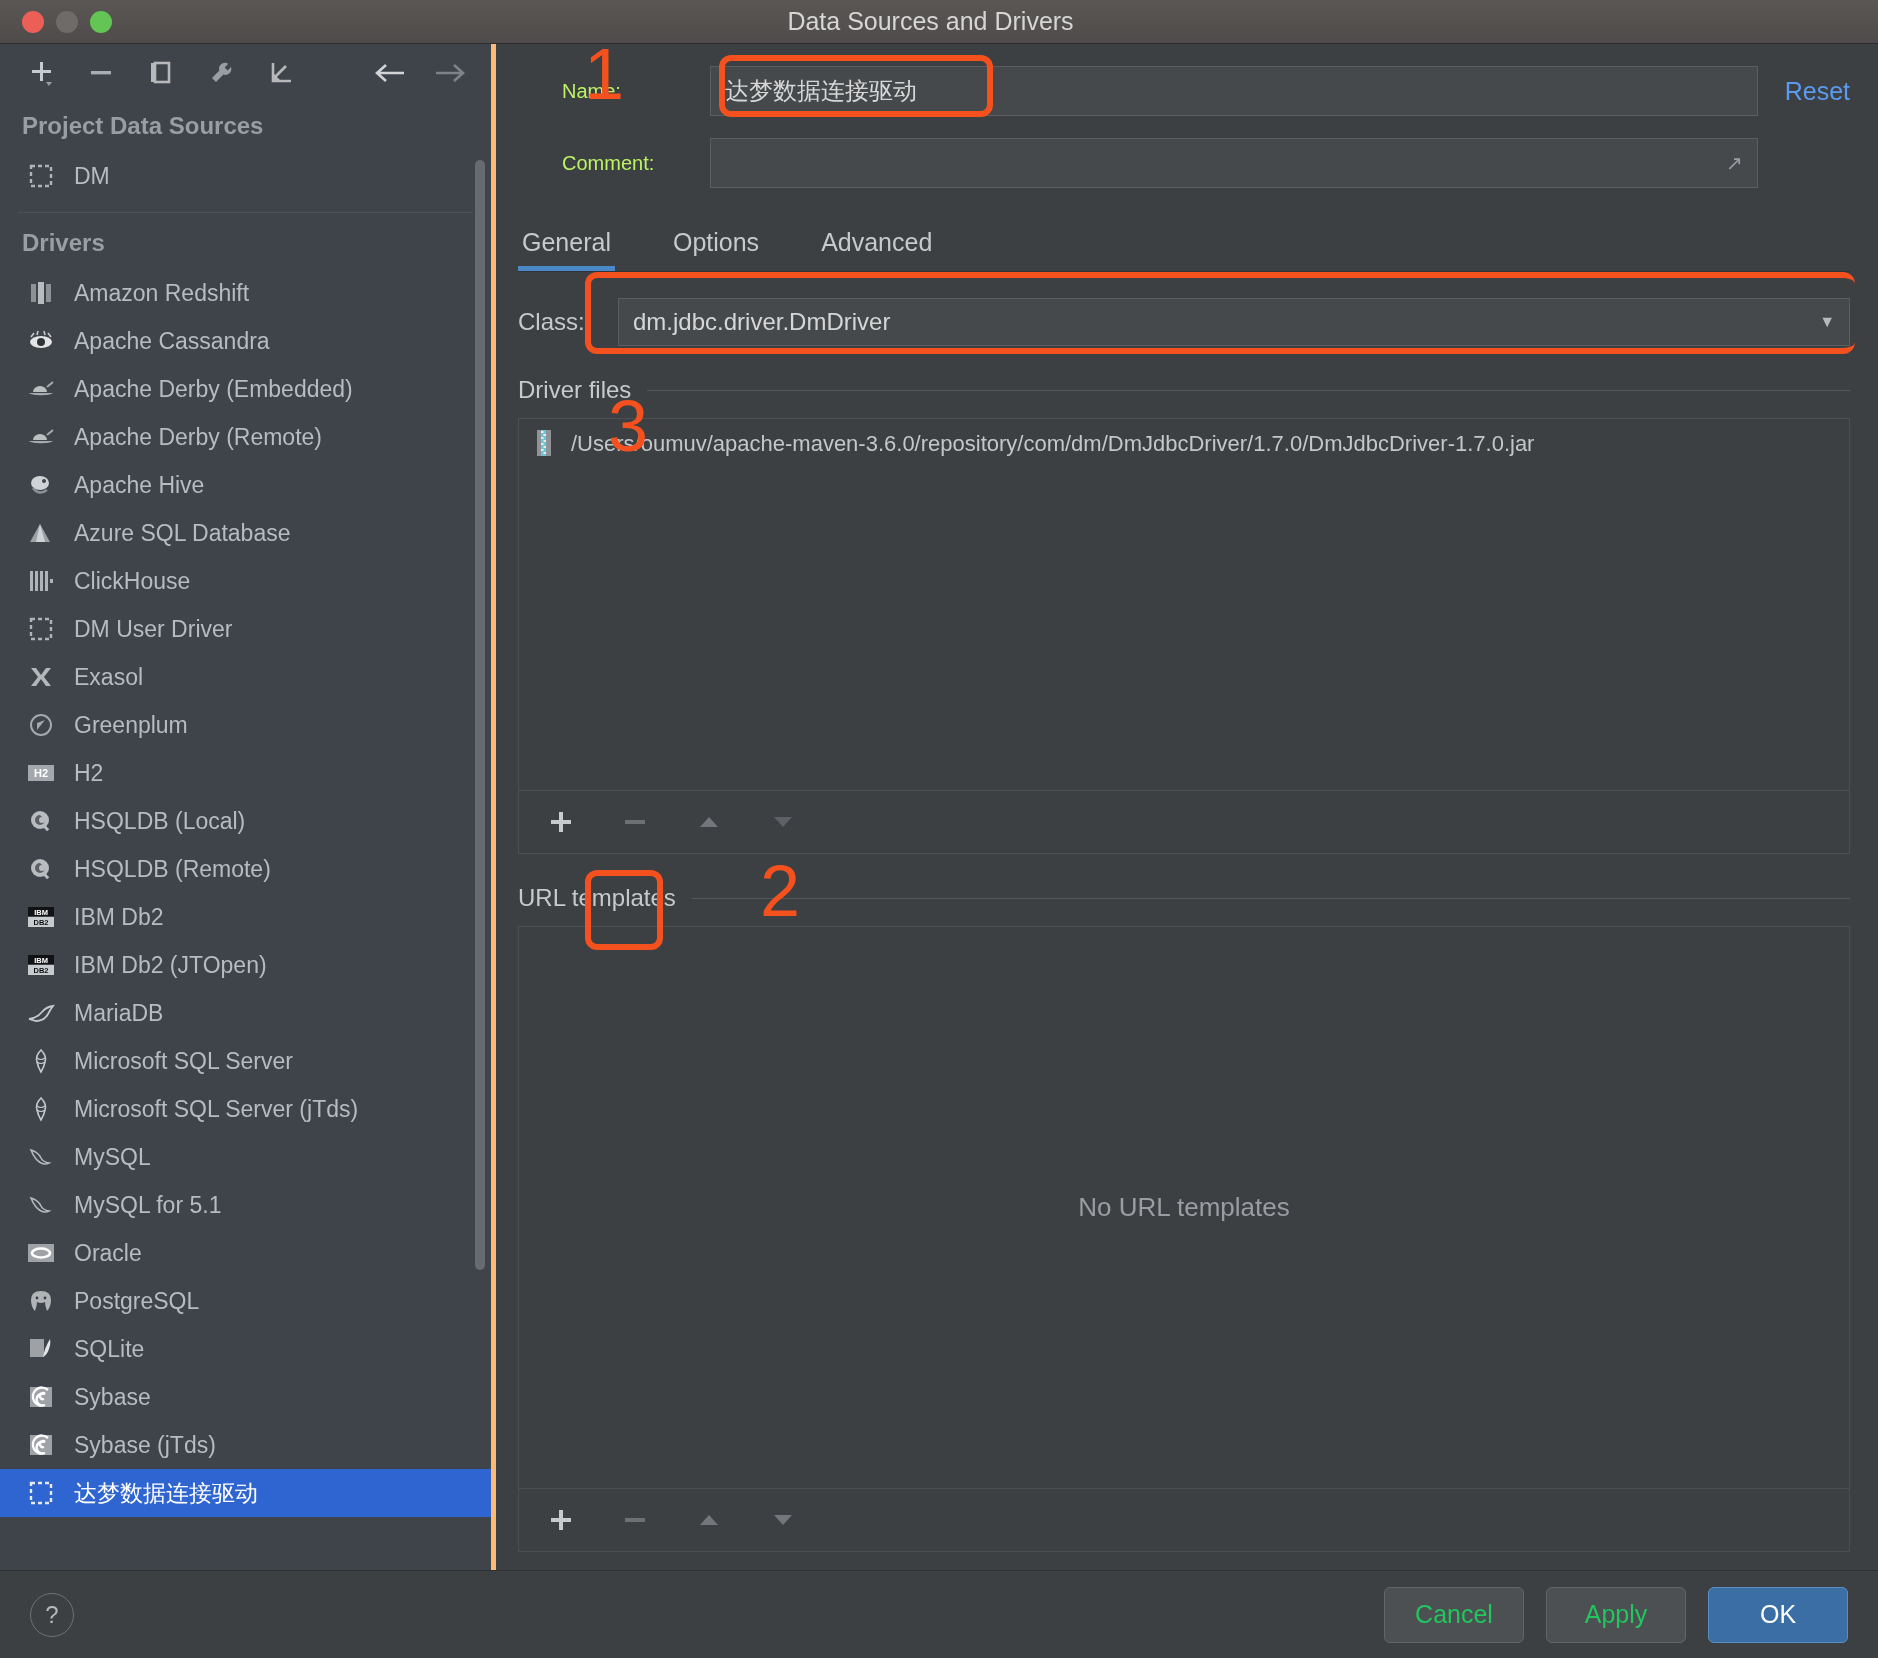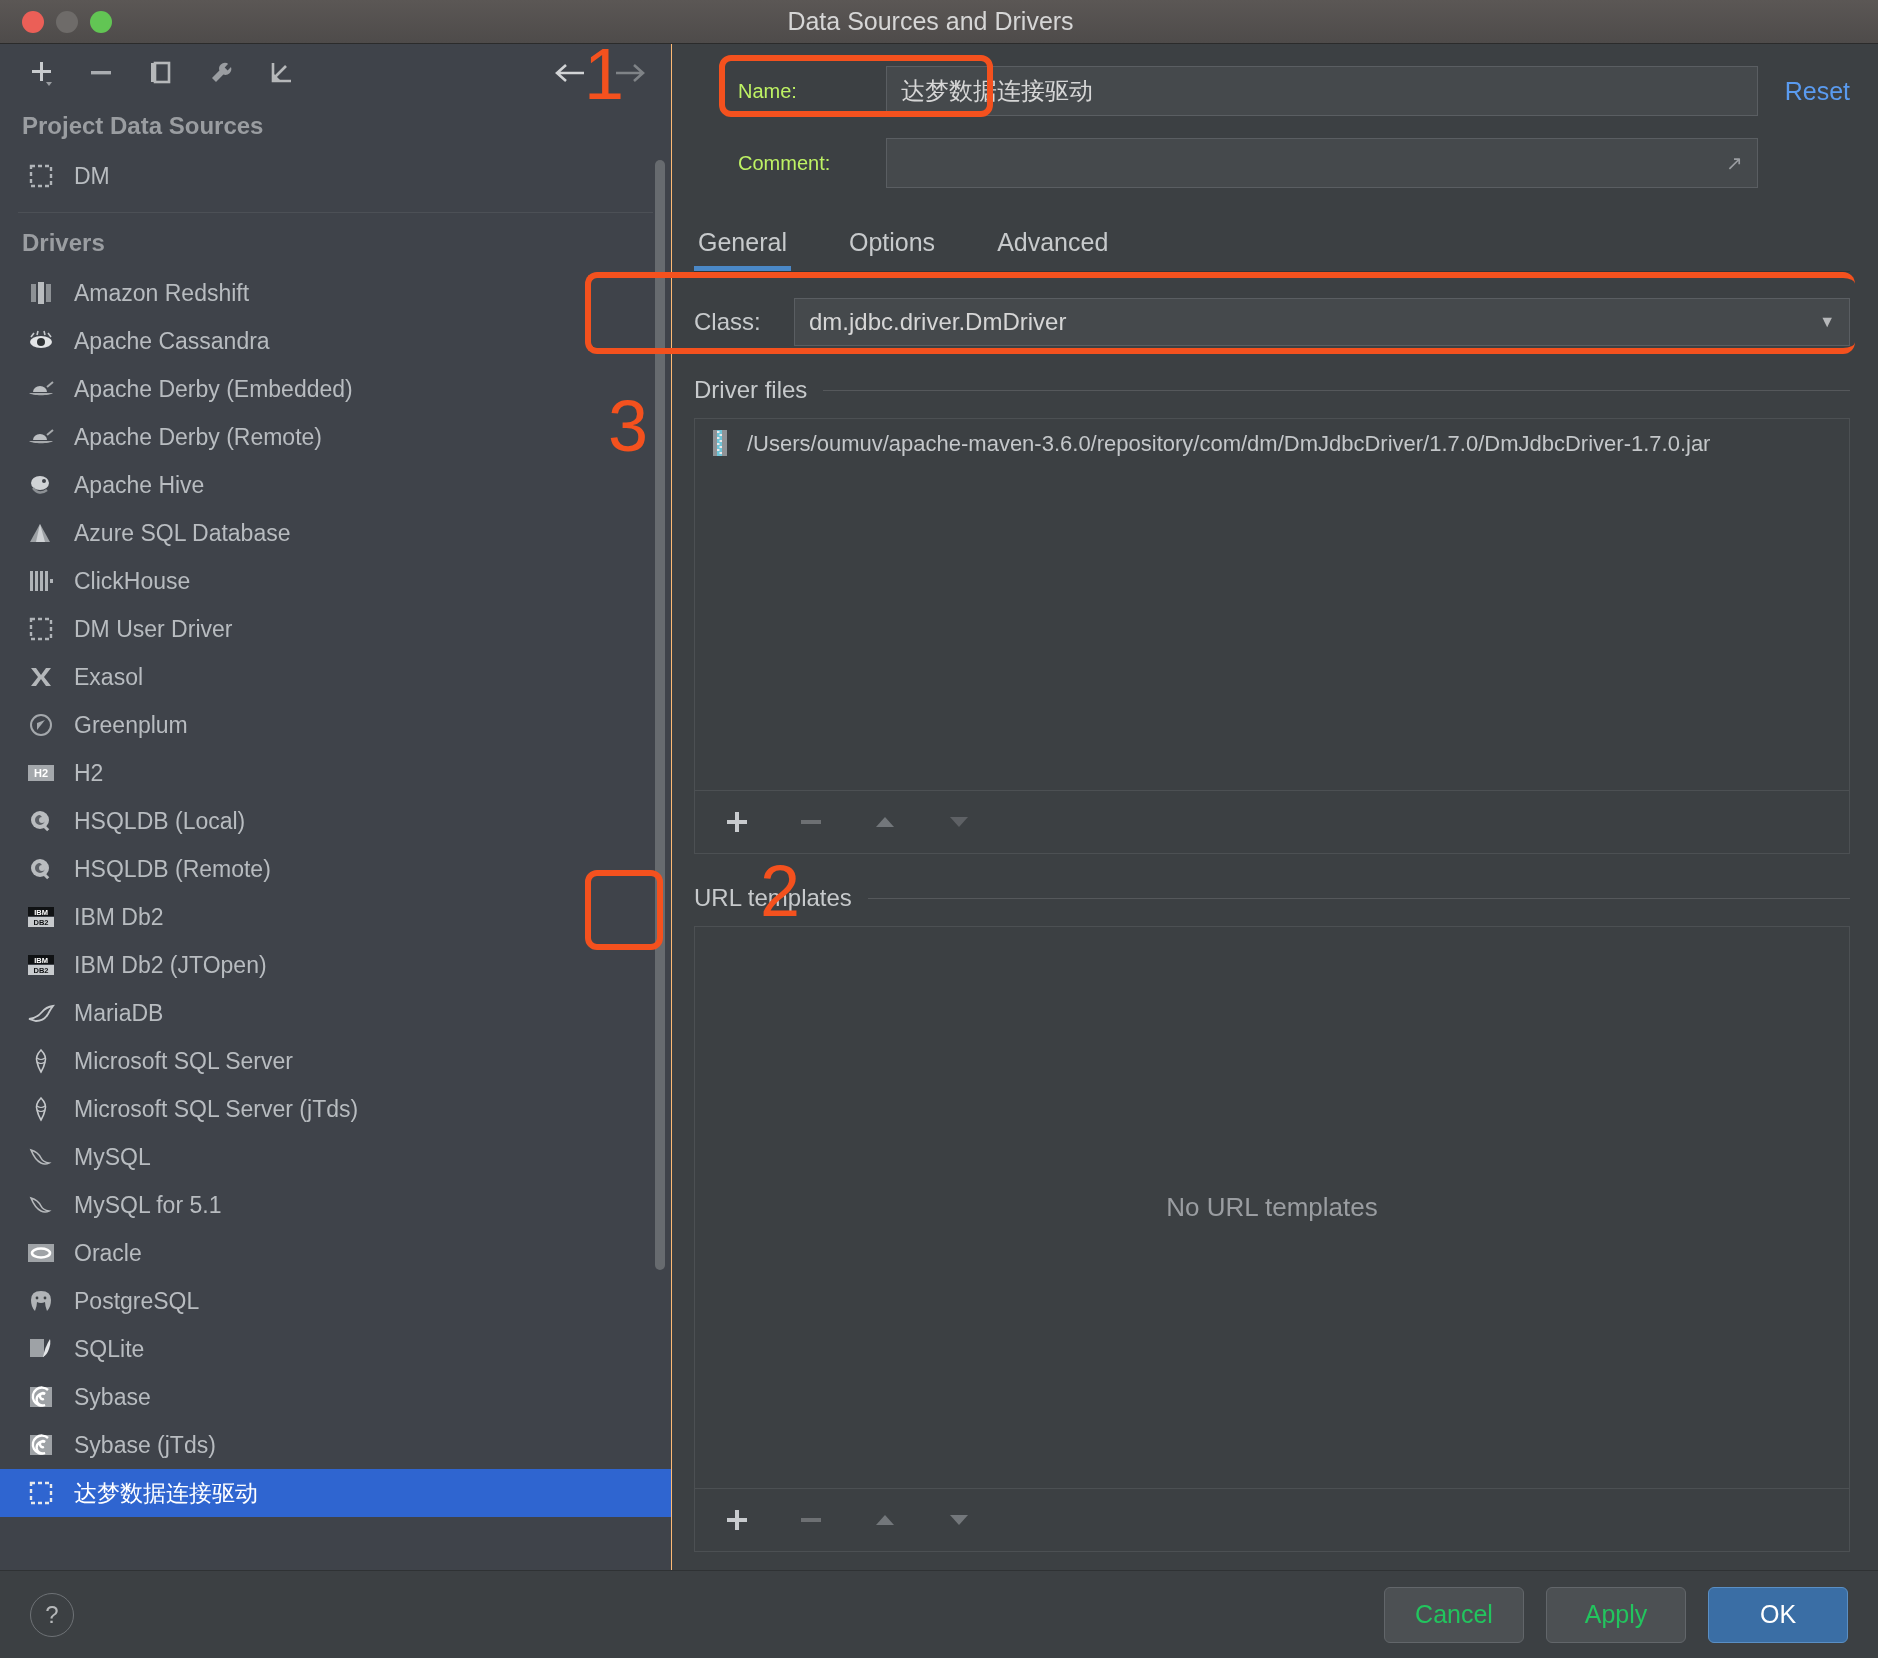--- a/index.html
+++ b/index.html
@@ -33,23 +33,23 @@
   .title-text {
     position: absolute; left: 0; right: 17px; text-align: center;
     color: #d6d6d6; font-size: 25px;
   }
 
   
   .body-split { flex: 1; display: flex; min-height: 0; }
 
   
   .left {
-    width: 672px;
+    width: 496px;
     background: #3f434a;
-    border-right: 1px solid #fdba74;
+    border-right: 5px solid #fdba74;
     display: flex; flex-direction: column;
     position: relative;
   }
   .left-toolbar {
     height: 58px;
     display: flex; align-items: center;
     padding: 0 22px;
     gap: 22px;
   }
   .tb-icon {

